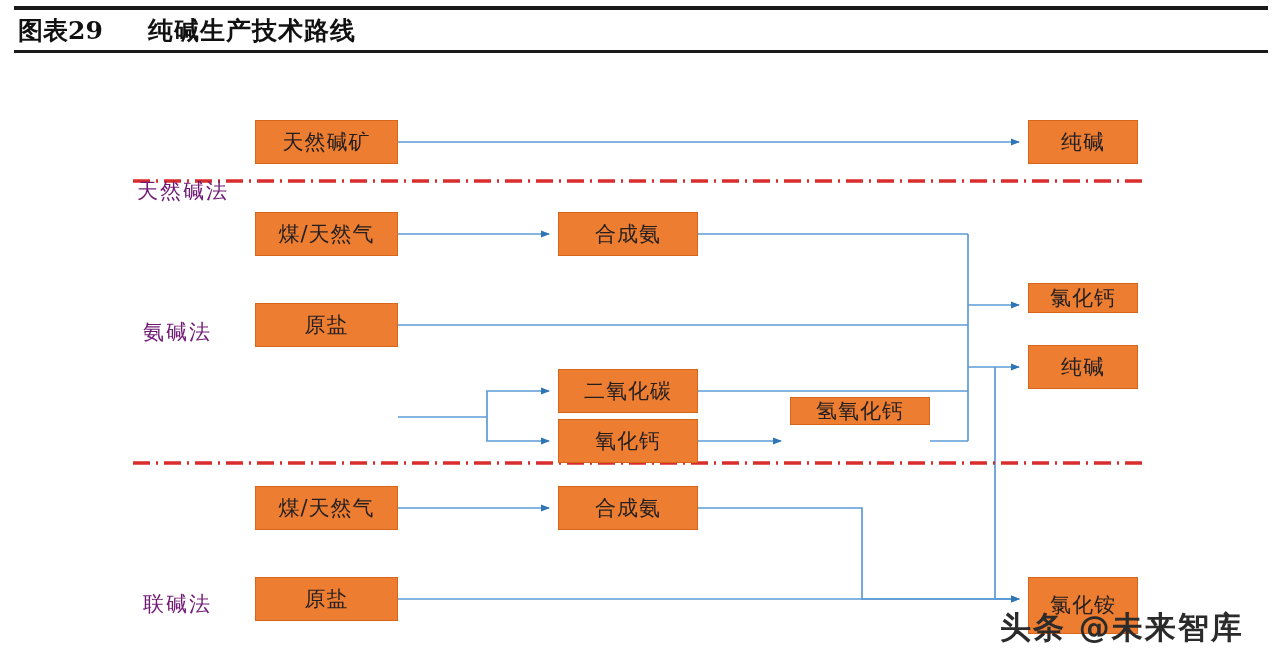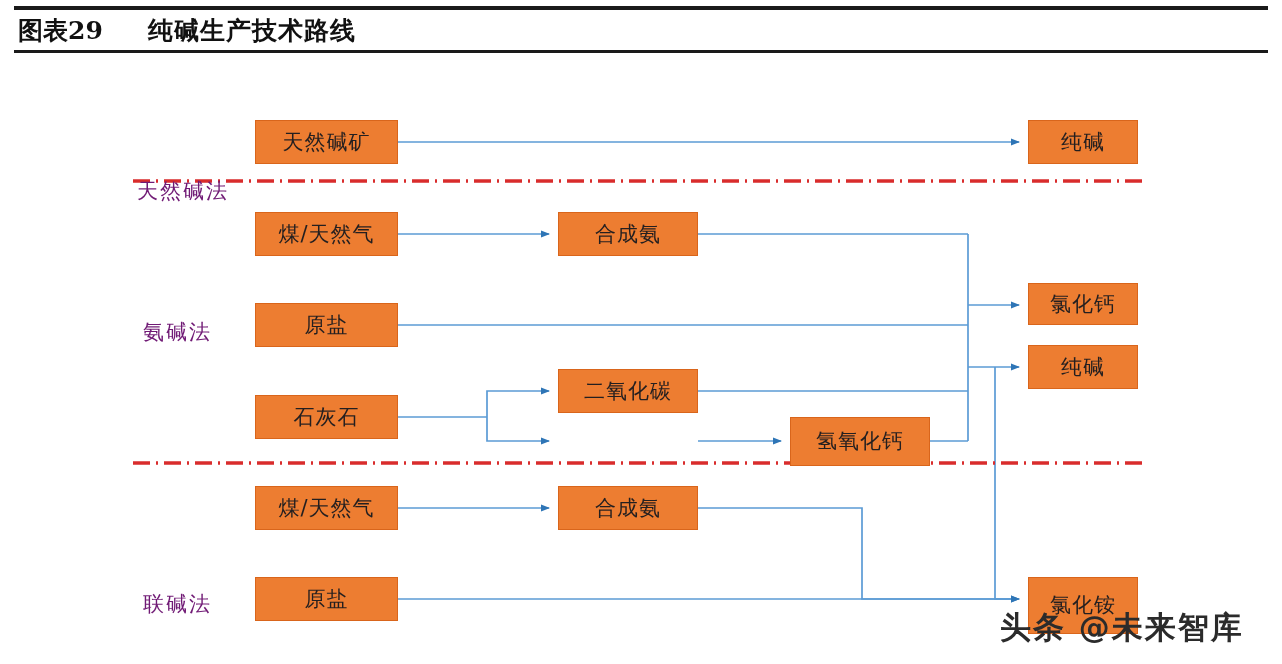--- a/index.html
+++ b/index.html
@@ -116,24 +116,24 @@
     <div class="grp" style="left:137px;top:124px;">天然碱法</div>
     <div class="grp" style="left:143px;top:265px;">氨碱法</div>
     <div class="grp" style="left:143px;top:537px;">联碱法</div>
 
     <div class="nd" style="left:255px;top:67px;width:143px;height:44px;">天然碱矿</div>
     <div class="nd" style="left:1028px;top:67px;width:110px;height:44px;">纯碱</div>
 
     <div class="nd" style="left:255px;top:159px;width:143px;height:44px;">煤/天然气</div>
     <div class="nd" style="left:558px;top:159px;width:140px;height:44px;">合成氨</div>
     <div class="nd" style="left:255px;top:250px;width:143px;height:44px;">原盐</div>
-    <div class="nd" style="left:255px;top:342px;width:143px;height:44px;">石灰石</div>
     <div class="nd" style="left:558px;top:316px;width:140px;height:44px;">二氧化碳</div>
-    <div class="nd" style="left:790px;top:364px;width:140px;height:49px;">氢氧化钙</div>
-    <div class="nd" style="left:1028px;top:230px;width:110px;height:42px;">氯化钙</div>
+    <div class="nd" style="left:558px;top:366px;width:140px;height:44px;">氧化钙</div>
+    <div class="nd" style="left:790px;top:344px;width:140px;height:28px;">氢氧化钙</div>
+    <div class="nd" style="left:1028px;top:230px;width:110px;height:30px;">氯化钙</div>
     <div class="nd" style="left:1028px;top:292px;width:110px;height:44px;">纯碱</div>
 
     <div class="nd" style="left:255px;top:433px;width:143px;height:44px;">煤/天然气</div>
     <div class="nd" style="left:558px;top:433px;width:140px;height:44px;">合成氨</div>
     <div class="nd" style="left:255px;top:524px;width:143px;height:44px;">原盐</div>
     <div class="nd" style="left:1028px;top:524px;width:110px;height:57px;">氯化铵</div>
 
   </div>
 
   <div class="wm">头条 @未来智库</div>

